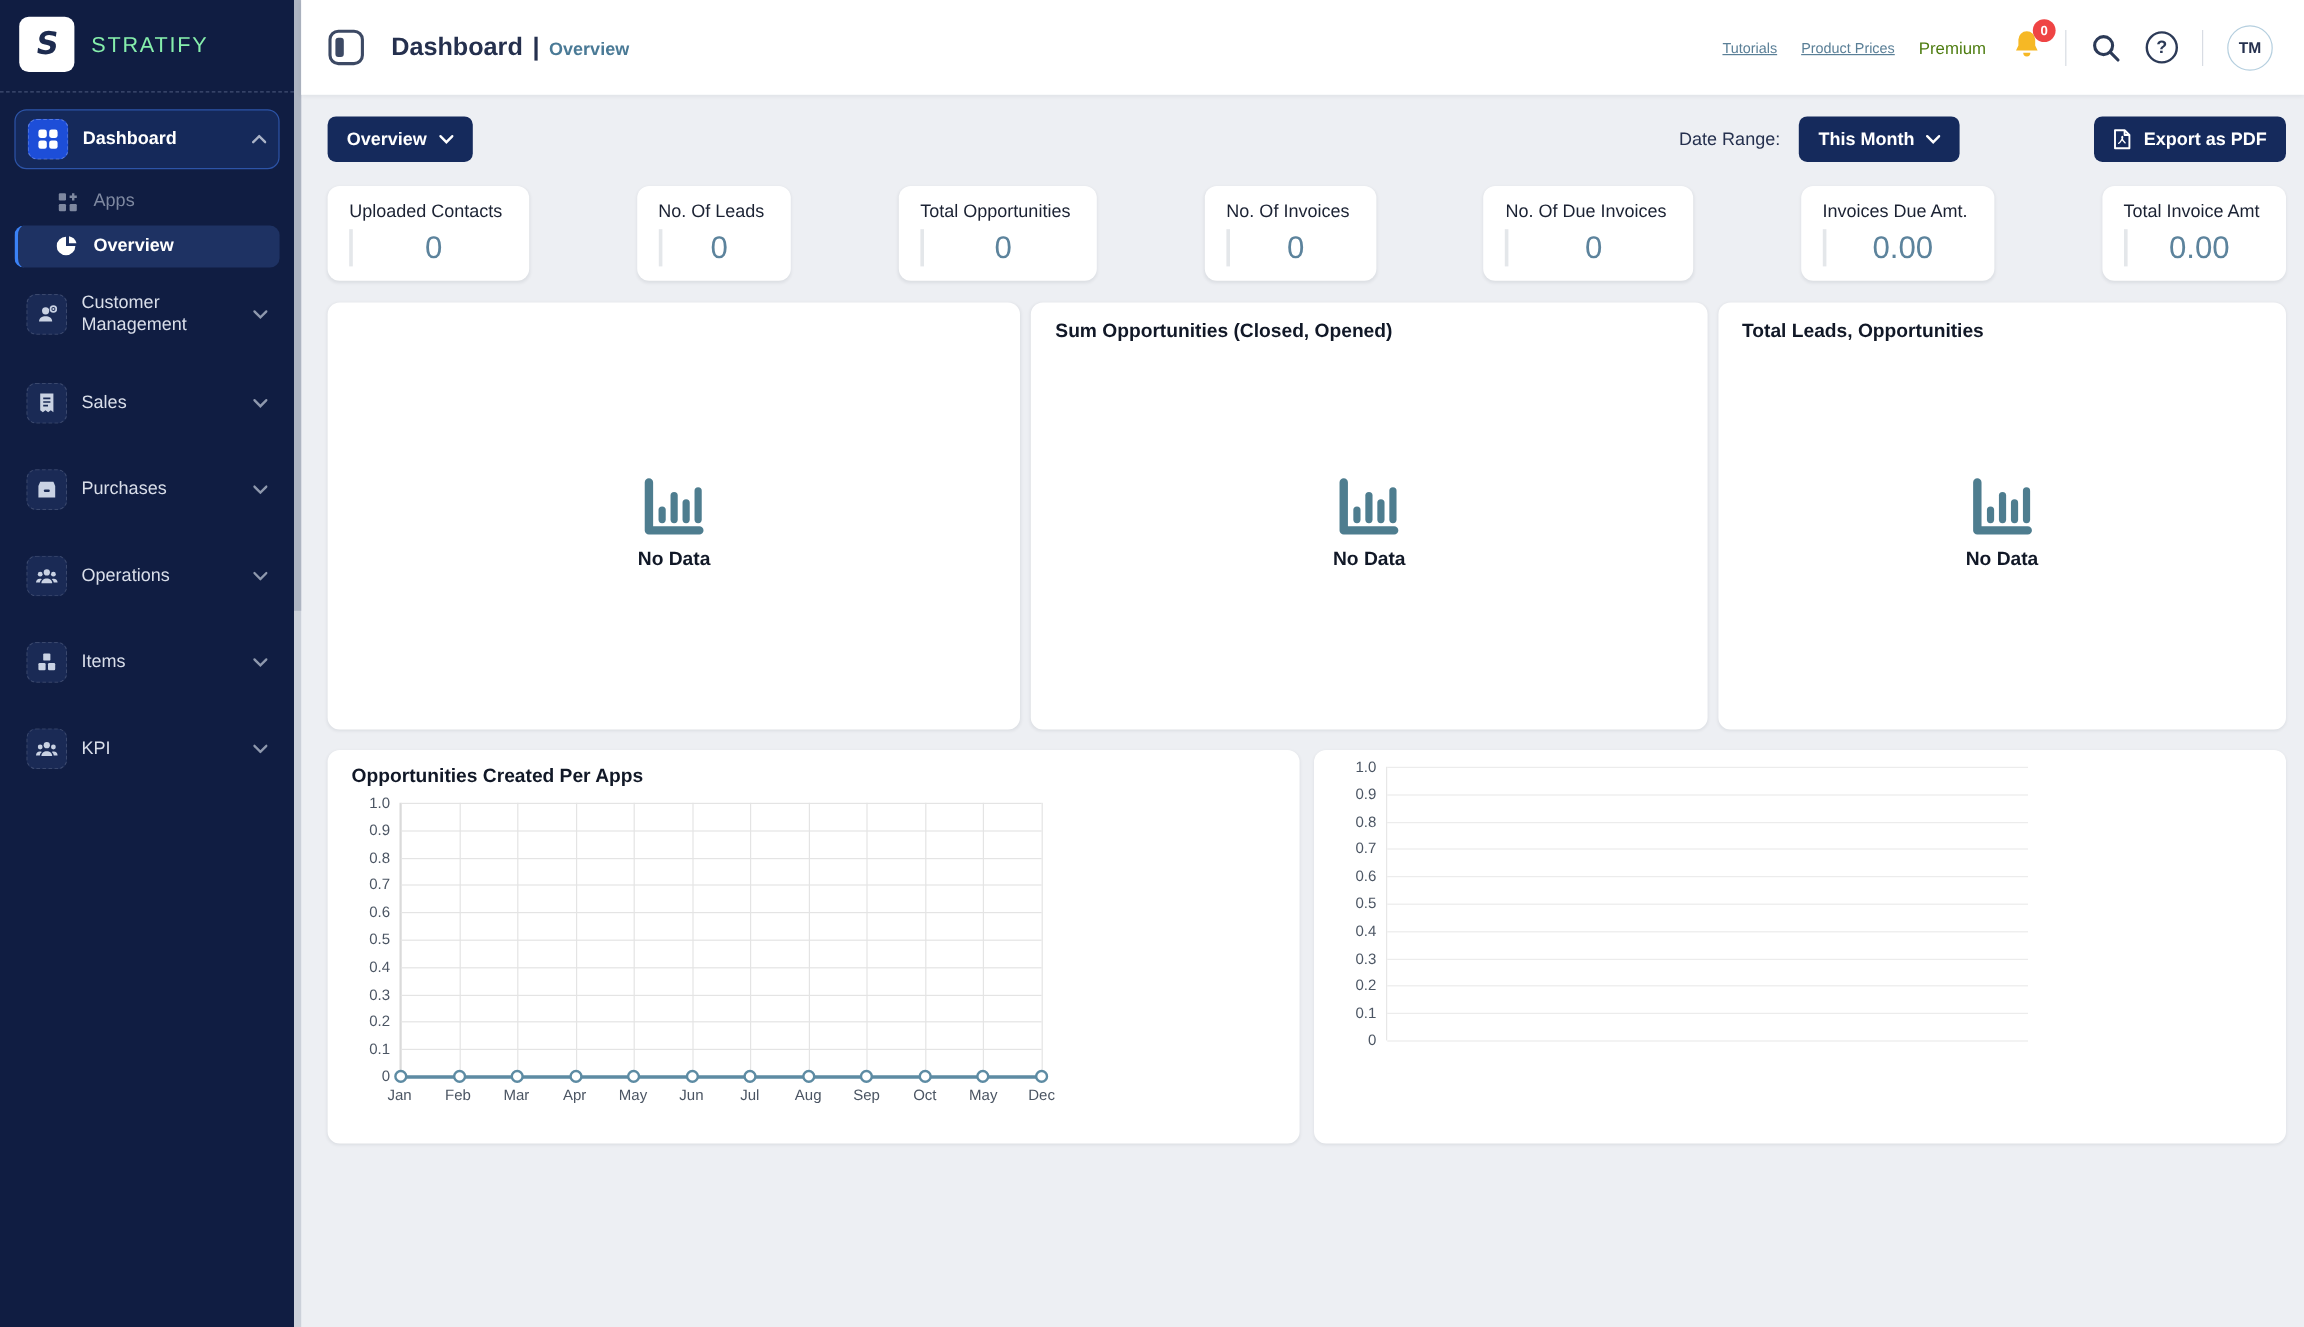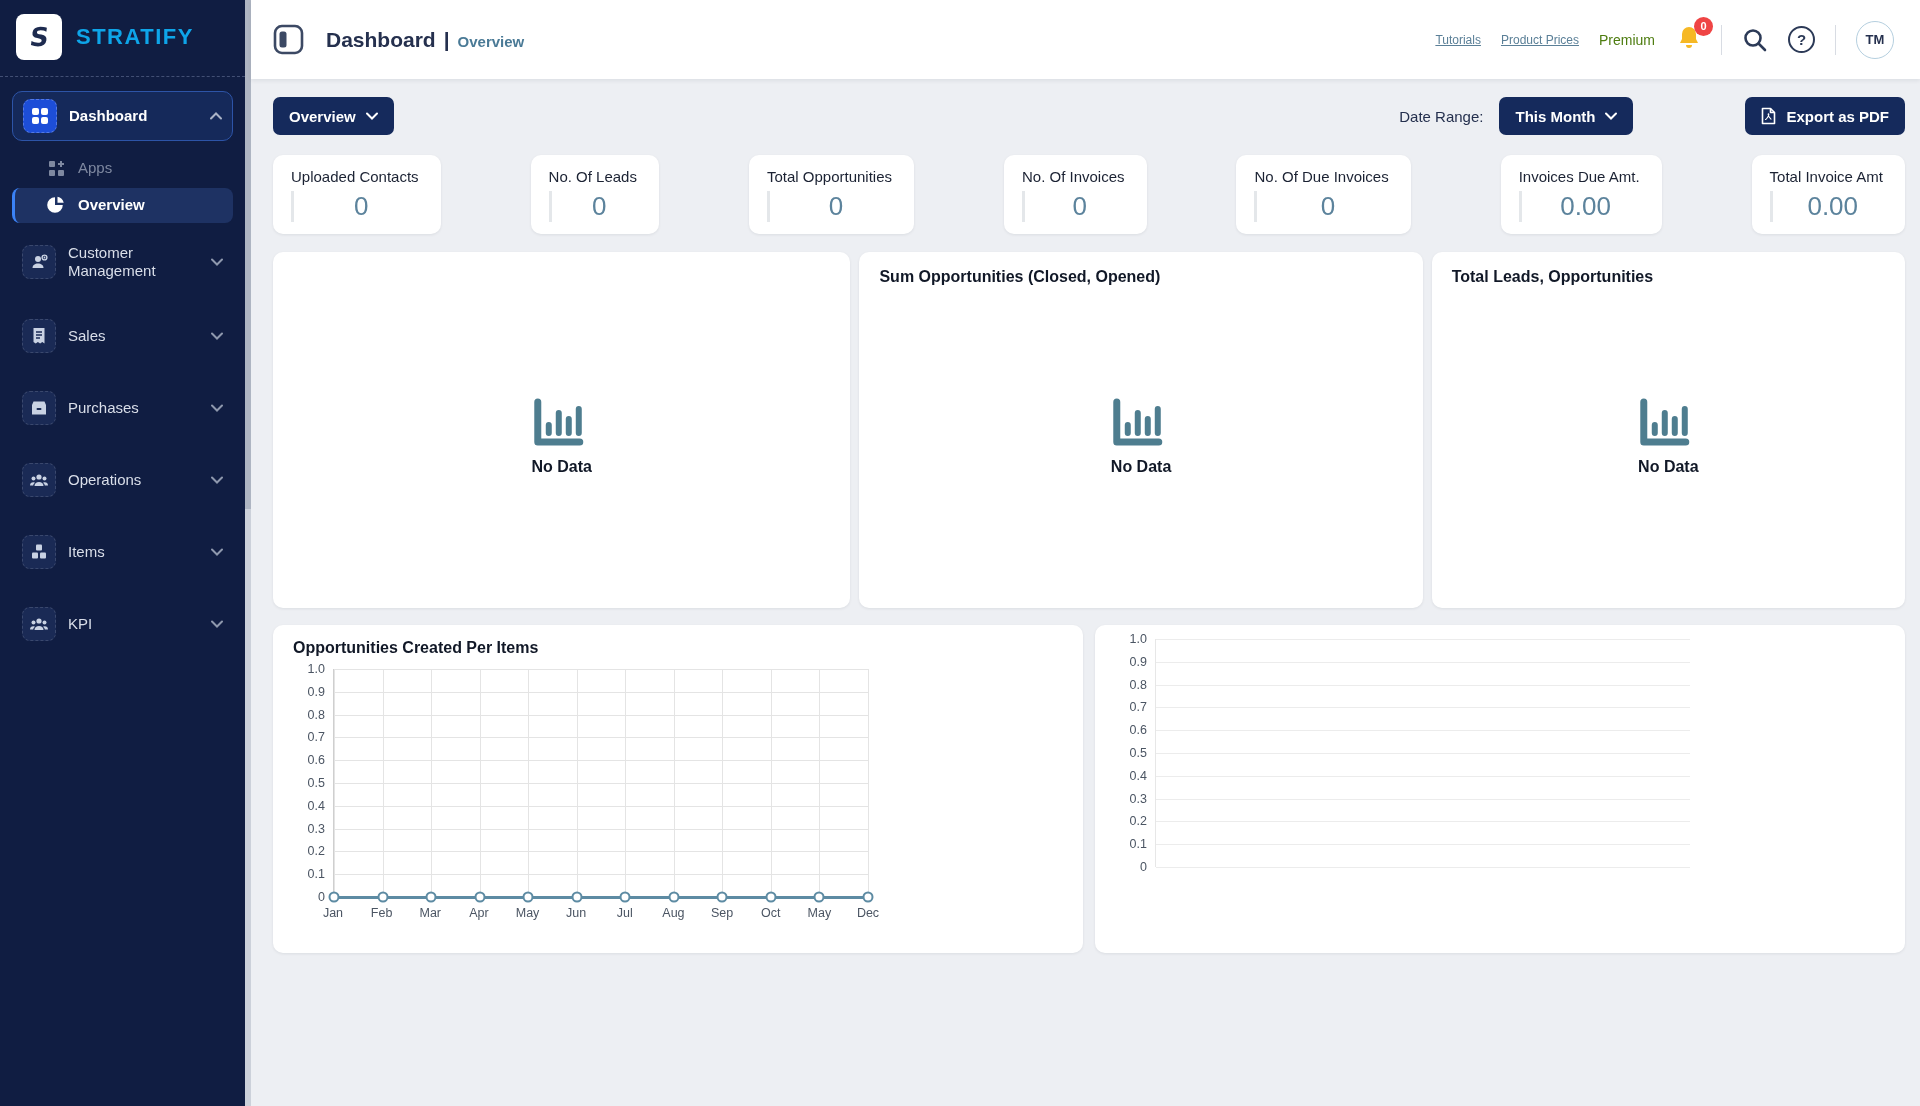--- a/index.html
+++ b/index.html
@@ -7,21 +7,21 @@
   body { font-family:"Liberation Sans", sans-serif; background:#edeff3; color:#25304e; }
   .app { display:flex; width:1920px; height:1106px; }
 
   
   .sidebar { width:245px; background:#101d42; color:#d9dee9; display:flex; flex-direction:column; flex-shrink:0; }
   .side-scroll { width:6px; background:#ccd1da; flex-shrink:0; position:relative; }
   .side-scroll .thumb { position:absolute; top:0; left:0; width:6px; height:46%; background:#aeb5c2; }
   .logo-row { display:flex; align-items:center; gap:14px; padding:14px 16px 16px 16px; border-bottom:1px dashed rgba(160,174,208,.35); }
   .logo-tile { width:46px; height:46px; background:#fff; border-radius:8px; display:flex; align-items:center; justify-content:center; }
   .logo-glyph { font-size:26px; font-weight:bold; color:#1d2b4f; transform:skewX(-8deg); font-family:"DejaVu Sans", sans-serif; }
-  .brand { color:#0ea5e9; font-weight:bold; font-size:22px; letter-spacing:1.5px; }
+  .brand { color:#86efac; font-weight:normal; font-size:18px; letter-spacing:1.5px; }
   .nav { padding:14px 12px; }
   .nav-item { display:flex; align-items:center; gap:12px; cursor:pointer; }
   .nav-parent { padding:7px 10px; border-radius:10px; margin-bottom:24px; }
   .nav-parent.open { background:#15295a; border:1px solid #2d54a7; margin-bottom:10px; }
   .tile { width:34px; height:34px; border-radius:8px; background:#1a2a55; border:1px dashed rgba(255,255,255,.14); display:flex; align-items:center; justify-content:center; flex-shrink:0; }
   .tile.blue { background:#1d4ed8; border-color:rgba(255,255,255,.25); }
   .nav-label { font-size:15px; color:#d9dee9; line-height:1.25; }
   .nav-label.bold { font-weight:bold; color:#ffffff; }
   .nav-label.muted { color:#7e88a0; }
   .chev { margin-left:auto; display:flex; align-items:center; color:#8e98ad; }
@@ -59,21 +59,21 @@
   .stats-row { display:flex; justify-content:space-between; gap:12px; margin-bottom:18px; }
   .stat-card { background:#fff; border-radius:10px; box-shadow:0 1px 3px rgba(15,23,42,.08); padding:13px 22px 12px 18px; }
   .stat-label { font-size:15px; color:#1b2233; white-space:nowrap; margin-bottom:6px; text-align:center; }
   .stat-value-row { border-left:3px solid #e4e7ea; padding-left:10px; }
   .stat-value { font-size:26px; color:#5c839c; text-align:center; }
 
   
   .panels-row { display:grid; grid-template-columns:1.22fr 1.19fr 1fr; gap:9px; margin-bottom:17px; }
   .panel { background:#fff; border-radius:10px; box-shadow:0 1px 3px rgba(15,23,42,.08); height:356px; padding:16px 20px; position:relative; }
   .panel-title { font-size:16px; font-weight:bold; color:#111827; }
-  .no-data { position:absolute; left:50%; top:52%; transform:translate(-50%,-50%); display:flex; flex-direction:column; align-items:flex-start; gap:8px; }
+  .no-data { position:absolute; left:50%; top:52%; transform:translate(-50%,-50%); display:flex; flex-direction:column; align-items:center; gap:8px; }
   .no-data-text { font-size:16px; font-weight:bold; color:#111827; }
 
   
   .charts-row { display:grid; grid-template-columns:1fr 1fr; gap:12px; }
   .chart-card { background:#fff; border-radius:10px; box-shadow:0 1px 3px rgba(15,23,42,.08); height:328px; padding:14px 20px; }
   .chart-title { font-size:16px; font-weight:bold; color:#111827; margin-bottom:12px; }
   .plot-wrap { display:flex; width:575px; }
   .yaxis { width:40px; position:relative; height:228px; flex-shrink:0; }
   .ytick { position:absolute; right:8px; transform:translateY(-50%); font-size:12.5px; color:#4b5563; }
   .plotbox { flex:1; }
@@ -396,21 +396,21 @@
                 <rect x="34" y="18" width="6" height="20" rx="3" fill="#4e7d8f"></rect>
                 <rect x="44" y="8" width="6" height="30" rx="3" fill="#4e7d8f"></rect>
               </svg>
             <span class="no-data-text">No Data</span>
           </div>
         </div>
       </div>
 
       <div class="charts-row">
         <div class="chart-card">
-          <div class="chart-title">Opportunities Created Per Items</div>
+          <div class="chart-title">Opportunities Created Per Apps</div>
           <div class="plot-wrap">
             <div class="yaxis">
                 <div class="ytick" style="top: 0%;">1.0</div>
                 <div class="ytick" style="top: 10%;">0.9</div>
                 <div class="ytick" style="top: 20%;">0.8</div>
                 <div class="ytick" style="top: 30%;">0.7</div>
                 <div class="ytick" style="top: 40%;">0.6</div>
                 <div class="ytick" style="top: 50%;">0.5</div>
                 <div class="ytick" style="top: 60%;">0.4</div>
                 <div class="ytick" style="top: 70%;">0.3</div>

